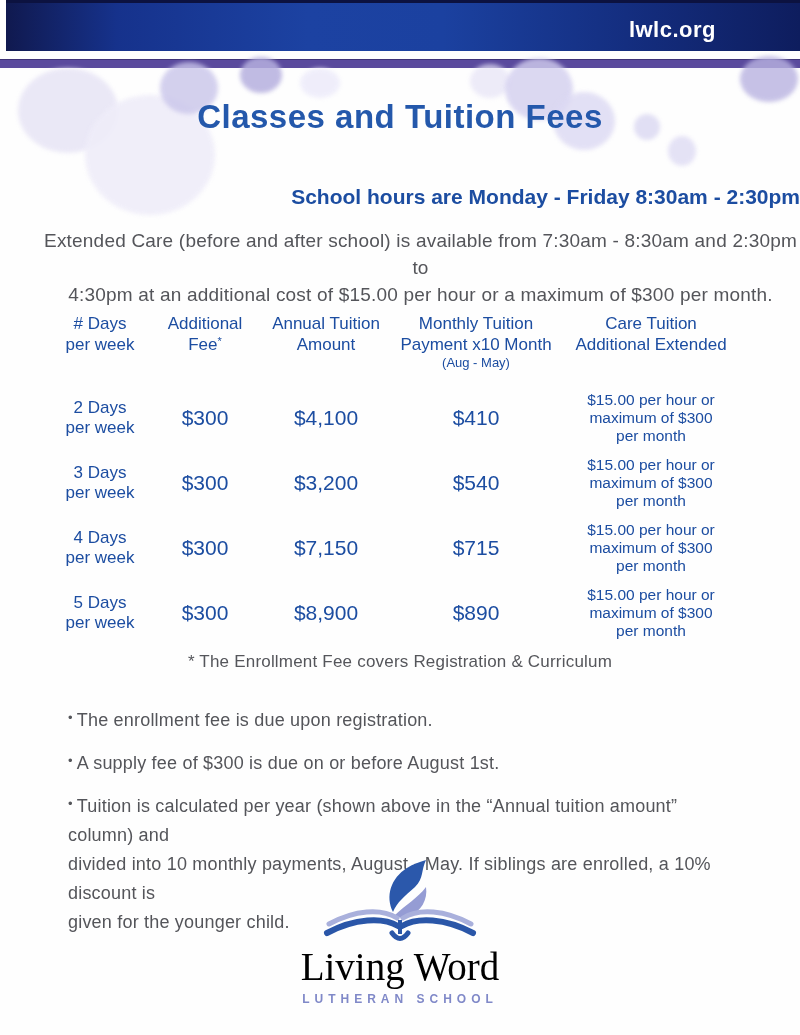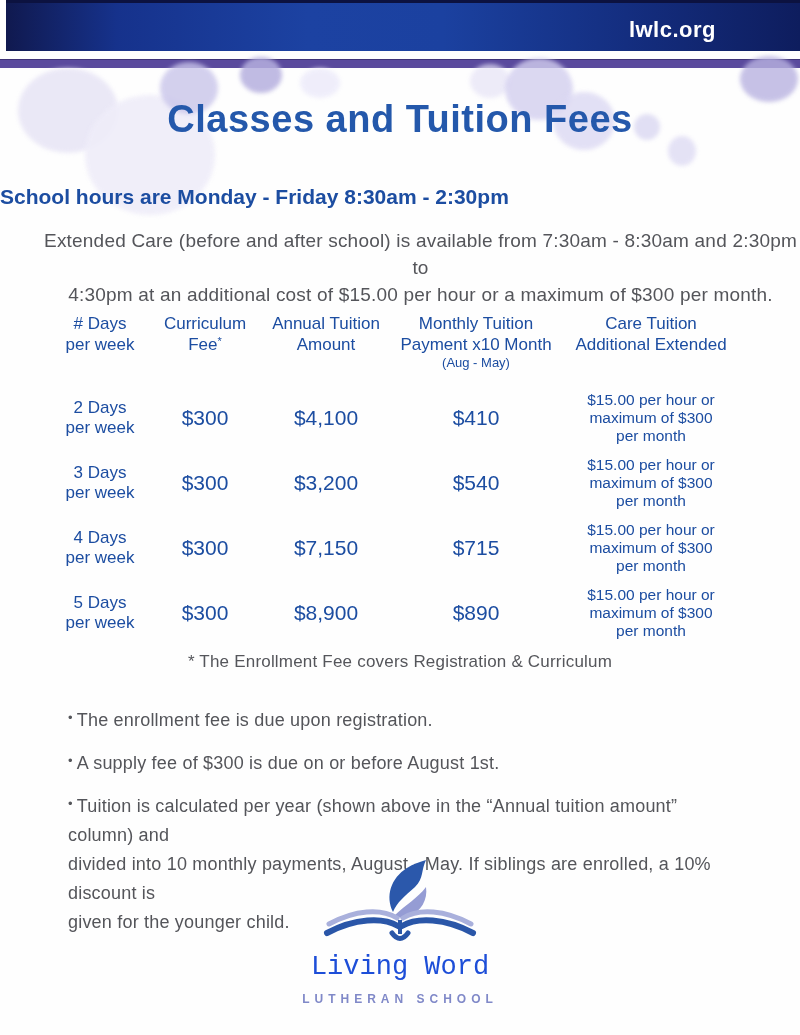--- a/index.html
+++ b/index.html
@@ -18,24 +18,24 @@
   .banner-url{
     position:absolute;top:14px;right:84px;
     color:#fff;font-size:22px;font-weight:700;letter-spacing:.5px;
   }
   .stripe{position:absolute;top:59px;left:0;right:0;height:9px;background:#5a4a9d;border-top:1px solid #3f3377;box-sizing:border-box;}
   
   .blob{position:absolute;border-radius:50%;filter:blur(2px);}
   
   .doc-title{
     position:absolute;top:98px;left:0;right:0;text-align:center;
-    color:#2458ab;font-size:38px;font-weight:600;letter-spacing:.5px;
+    color:#2458ab;font-size:33px;font-weight:600;letter-spacing:.5px;
   }
   .hours{
-    position:absolute;top:185px;left:0;right:0;text-align:left;
+    position:absolute;top:185px;left:0;right:0;text-align:right;
     color:#1c4da1;font-size:21px;font-weight:700;
   }
   .intro{
     position:absolute;top:227px;left:0;right:0;text-align:center;
     color:#54555a;font-size:19px;line-height:27px;letter-spacing:.2px;margin-left:41px;
   }
   
   .fee-table{position:absolute;top:313px;left:46px;width:700px;}
   .t-row{display:grid;grid-template-columns:108px 102px 140px 160px 190px;}
   .t-head{align-items:start;height:72px;}
@@ -53,22 +53,22 @@
     color:#55565b;font-size:17px;letter-spacing:.2px;
   }
   .notes{position:absolute;top:703px;left:68px;width:672px;color:#54555a;font-size:18px;letter-spacing:.2px;}
   .note{margin-bottom:11px;line-height:29px;}
   .note-line{line-height:29px;}
   .bullet{font-size:13px;vertical-align:4px;margin-right:4px;}
   
   .logo{position:absolute;top:860px;left:0;right:0;text-align:center;}
   .logo svg{display:block;margin:0 auto;}
   .logo-name{
-    font-family:Liberation Mono, monospace;color:#1d4ed8;
-    font-size:27px;line-height:42px;margin-top:2px;
+    font-family:Liberation Serif, serif;color:#000000;
+    font-size:39px;line-height:42px;margin-top:2px;
   }
   .logo-sub{
     color:#8089c8;font-size:12px;font-weight:600;letter-spacing:5px;margin-top:4px;
   }
 </style>
 </head>
 <body>
 
 <div class="top-white"></div>
 <div class="banner">
@@ -97,21 +97,21 @@
   <div>4:30pm at an additional cost of $15.00 per hour or a maximum of $300 per month.</div>
 </div>
 
 <div class="fee-table">
   <div class="t-row t-head">
     <div class="cell hcell">
       <div># Days</div>
       <div>per week</div>
     </div>
     <div class="cell hcell">
-      <div>Curriculum</div>
+      <div>Additional</div>
       <div><span>Fee</span><span class="sup">*</span></div>
     </div>
     <div class="cell hcell">
       <div>Annual Tuition</div>
       <div>Amount</div>
     </div>
     <div class="cell hcell">
       <div>Monthly Tuition</div>
       <div>Payment x10 Month</div>
       <div class="hsub">(Aug - May)</div>

